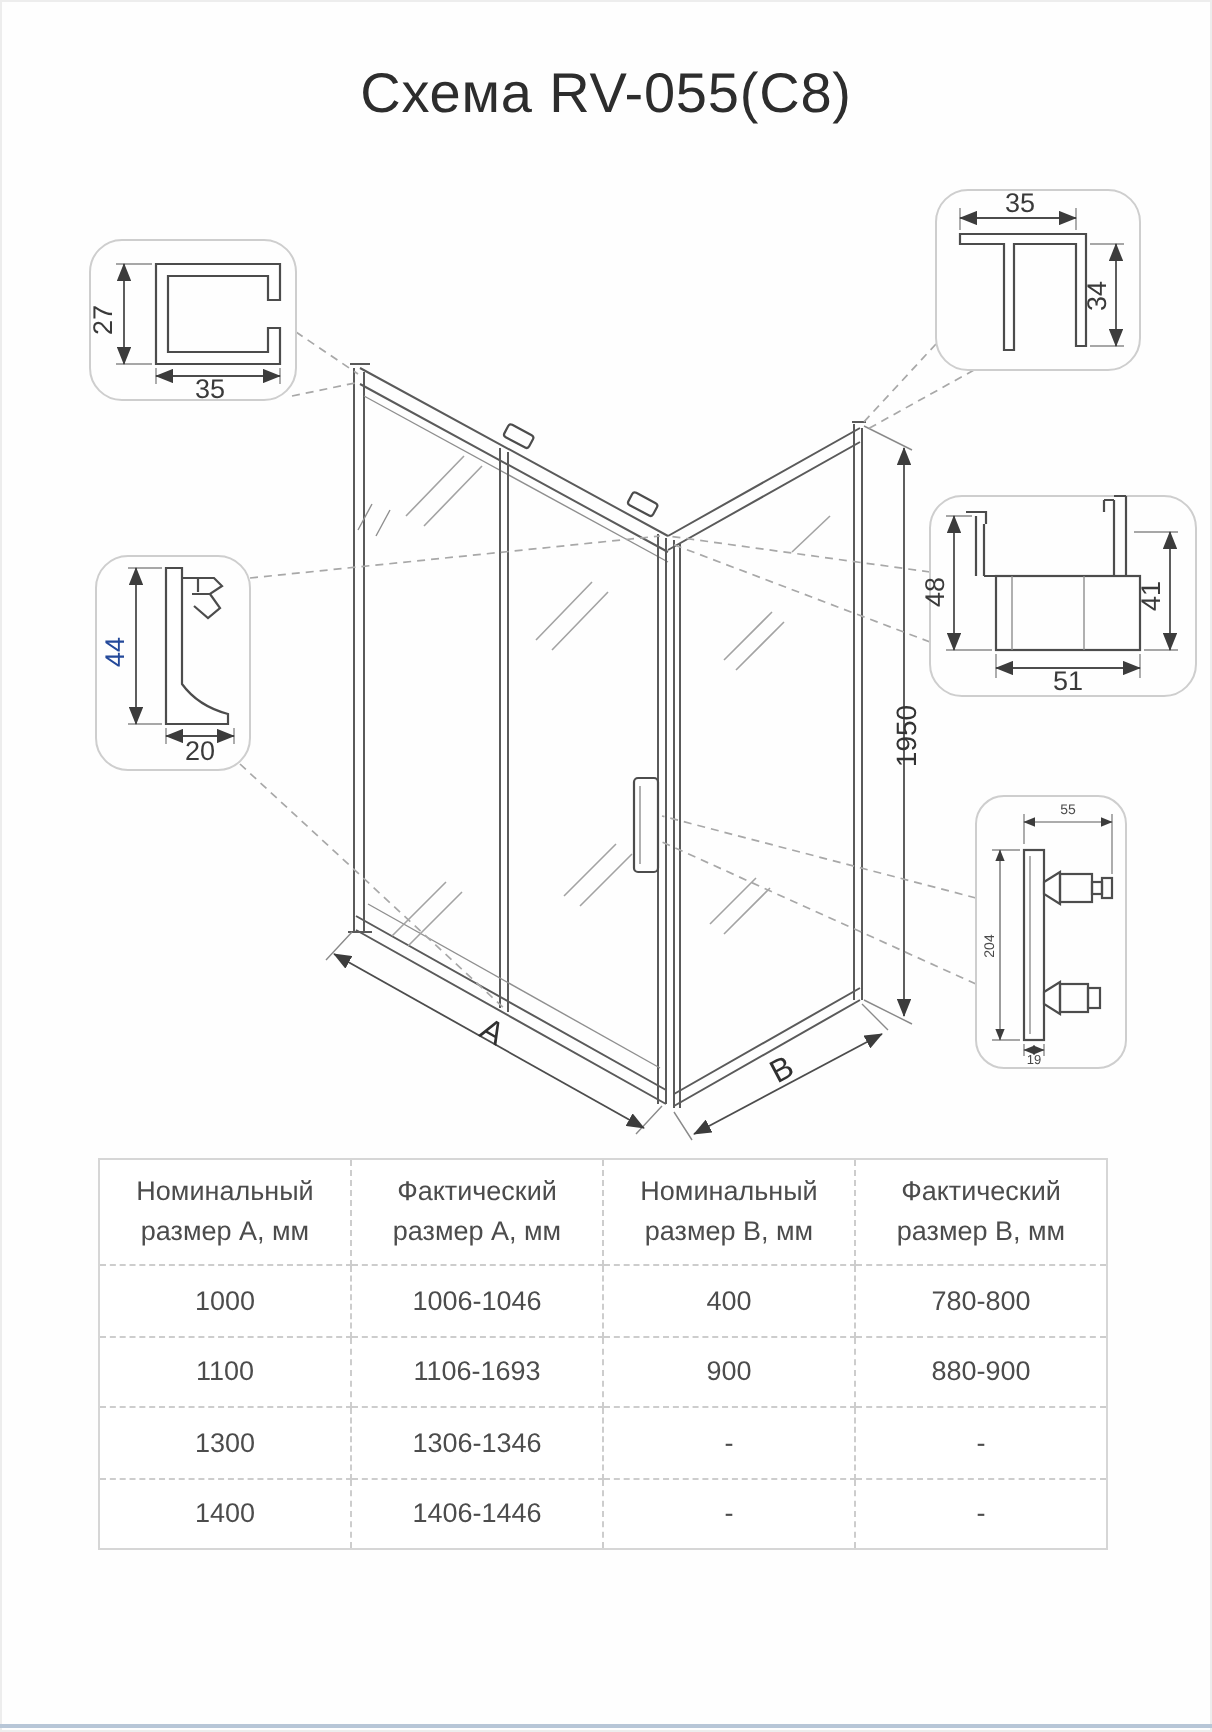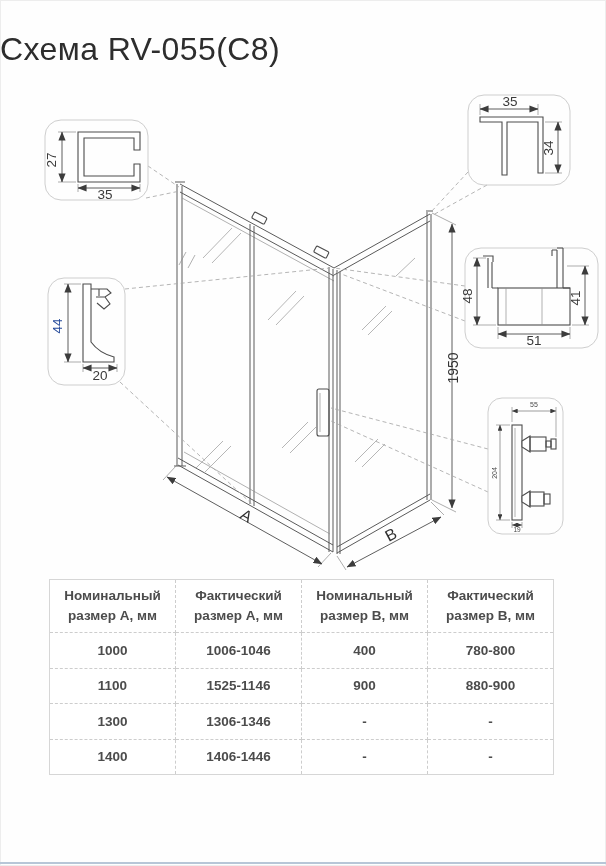--- a/index.html
+++ b/index.html
@@ -3,21 +3,21 @@
 <meta charset="utf-8">
 <style>
   html,body{margin:0;padding:0;}
   body{
     width:606px;height:866px;position:relative;overflow:hidden;
     background:#fdfdfd;font-family:"Liberation Sans",sans-serif;
   }
   .page{position:absolute;inset:0;background:#fefefe;border:1px solid #ededed;box-sizing:border-box;}
   .title{
     position:absolute;top:31px;left:0;width:100%;margin:0;
-    text-align:left;font-size:32px;font-weight:400;color:#2d2d2d;letter-spacing:.4px;
+    text-align:center;font-size:28px;font-weight:400;color:#2d2d2d;letter-spacing:.4px;
   }
   svg.diagram{position:absolute;top:0;left:0;}
 
   
   .pl{stroke:#4c4c4c;stroke-width:1.1;fill:none;}
   .plf{stroke:#4c4c4c;stroke-width:1.1;fill:#ffffff;}
   .frame{stroke:#5a5a5a;stroke-width:1;fill:none;}
   .thin{stroke:#8f8f8f;stroke-width:.7;fill:none;}
   .glass{stroke:#a3a3a3;stroke-width:.8;fill:none;}
   .dim{stroke:#4c4c4c;stroke-width:.9;fill:none;}
@@ -34,21 +34,21 @@
 
   
   table.sizes{
     position:absolute;left:49px;top:579px;width:505px;
     border-collapse:collapse;table-layout:fixed;
     font-size:13.5px;color:#4c4c4c;background:#fff;
     border:1px solid #d6d6d6;
   }
   table.sizes th,table.sizes td{
     border:1px dashed #cdcdcd;text-align:center;vertical-align:middle;
-    font-weight:700;padding:0;
+    font-weight:400;padding:0;
   }
   table.sizes th{height:52px;white-space:pre-line;line-height:1.5;}
   table.sizes td{height:34.5px;}
   .bottom-line{position:absolute;left:0;right:0;bottom:2px;height:2px;background:#b7c6d7;}
 </style>
 </head>
 <body>
 
 <div class="page"></div>
 
@@ -227,21 +227,21 @@
   </thead>
   <tbody>
     <tr>
       <td>1000</td>
       <td>1006-1046</td>
       <td>400</td>
       <td>780-800</td>
     </tr>
     <tr>
       <td>1100</td>
-      <td>1525-1146</td>
+      <td>1106-1693</td>
       <td>900</td>
       <td>880-900</td>
     </tr>
     <tr>
       <td>1300</td>
       <td>1306-1346</td>
       <td>-</td>
       <td>-</td>
     </tr>
     <tr>

